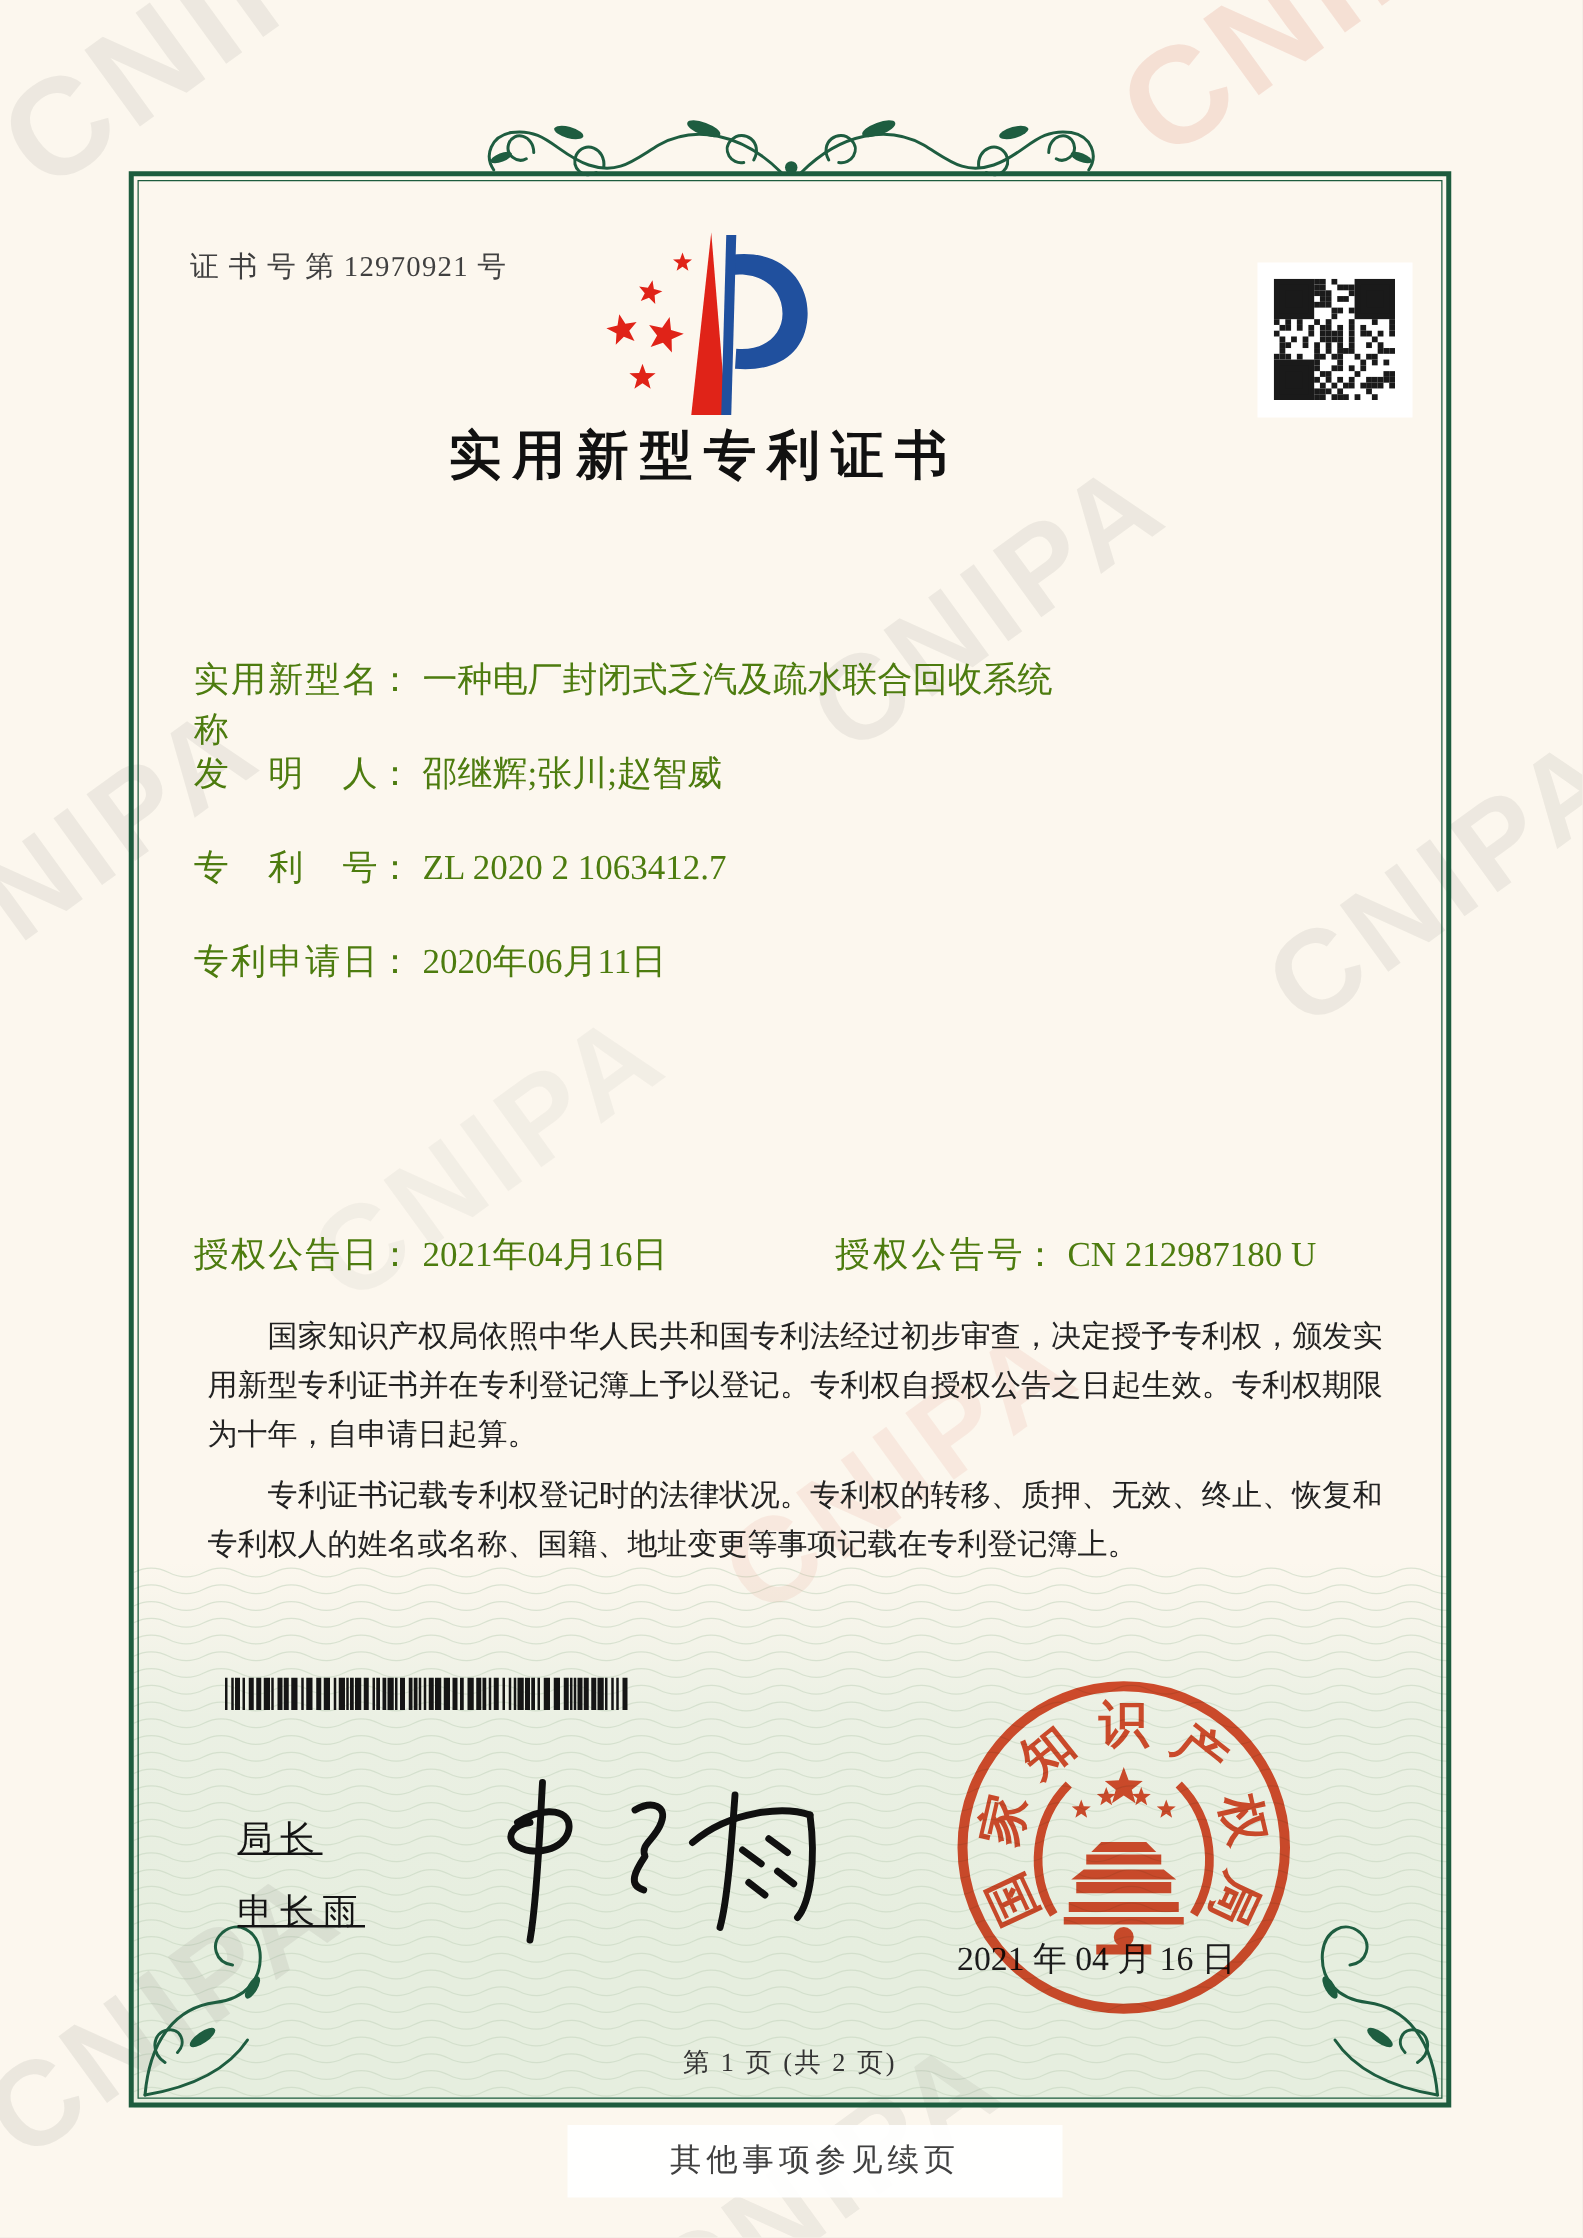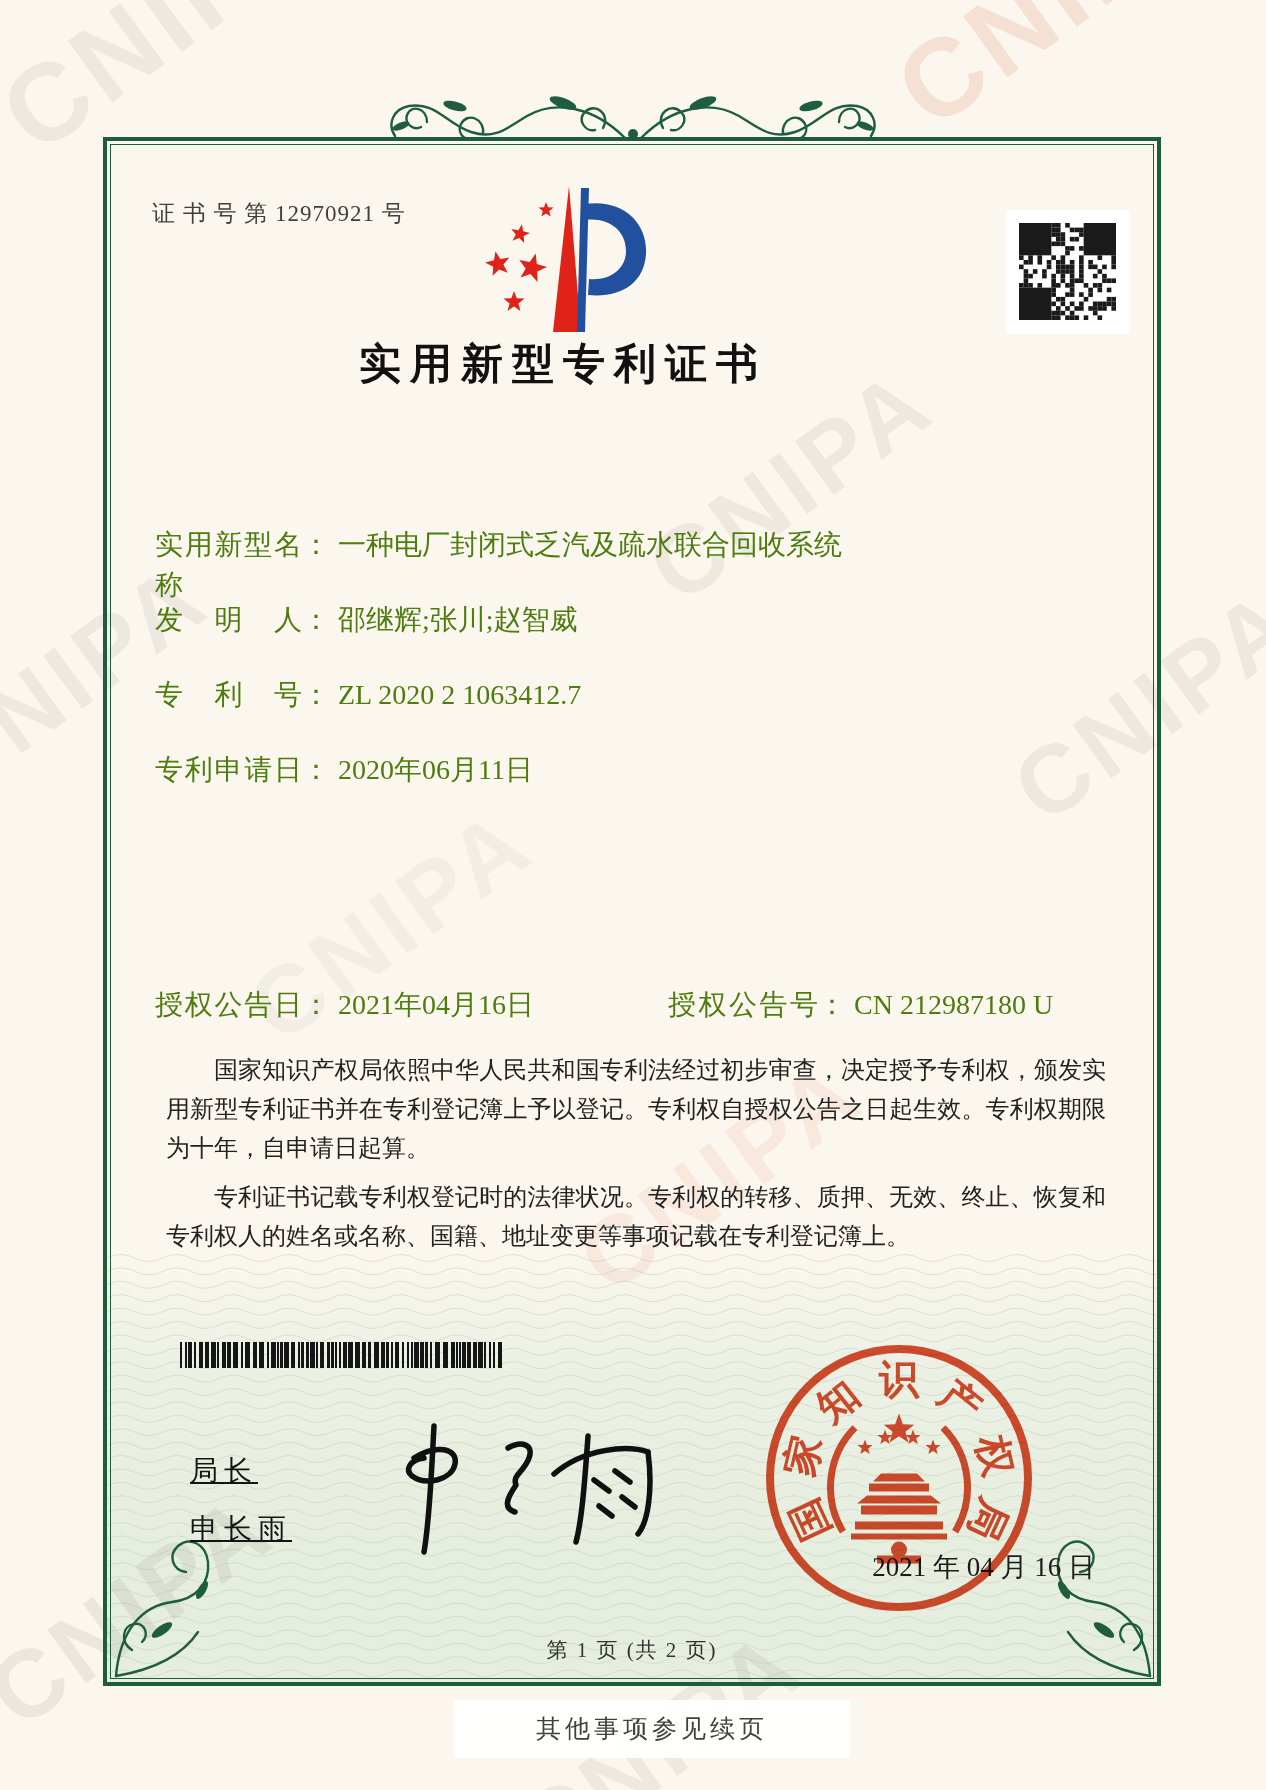--- a/index.html
+++ b/index.html
@@ -57,21 +57,21 @@
   .sc0{transform:rotate(-115deg) translateY(-98px)}
   .sc1{transform:rotate(-77deg)  translateY(-98px)}
   .sc2{transform:rotate(-38.5deg) translateY(-98px)}
   .sc3{transform:rotate(0deg)    translateY(-98px)}
   .sc4{transform:rotate(38.5deg) translateY(-98px)}
   .sc5{transform:rotate(77deg)   translateY(-98px)}
   .sc6{transform:rotate(115deg)  translateY(-98px)}
   .emblem{position:absolute;left:50%;top:50%;transform:translate(-50%,-46%);}
   .emblem *{fill:#d93a18;}
   .emblem .arc{fill:none;stroke:#d93a18;stroke-width:7;}
-  .seal-date{position:absolute;left:783px;top:1549px;width:312px;z-index:4;text-align:right;
+  .seal-date{position:absolute;left:721px;top:1549px;width:312px;z-index:4;text-align:center;
              font-size:27px;color:#1b1b1b;}
   .pg-footer{position:absolute;left:103px;top:1636px;width:1058px;z-index:4;text-align:center;
              font-size:21px;letter-spacing:2px;color:#333;}
   .note{position:absolute;left:438px;top:1700px;width:396px;height:58px;line-height:58px;z-index:4;
         background:rgba(255,255,255,.92);text-align:center;font-size:25px;letter-spacing:4px;color:#404040;margin-left:16px;}
 </style>
 </head>
 <body>
 
 <div class="page">

